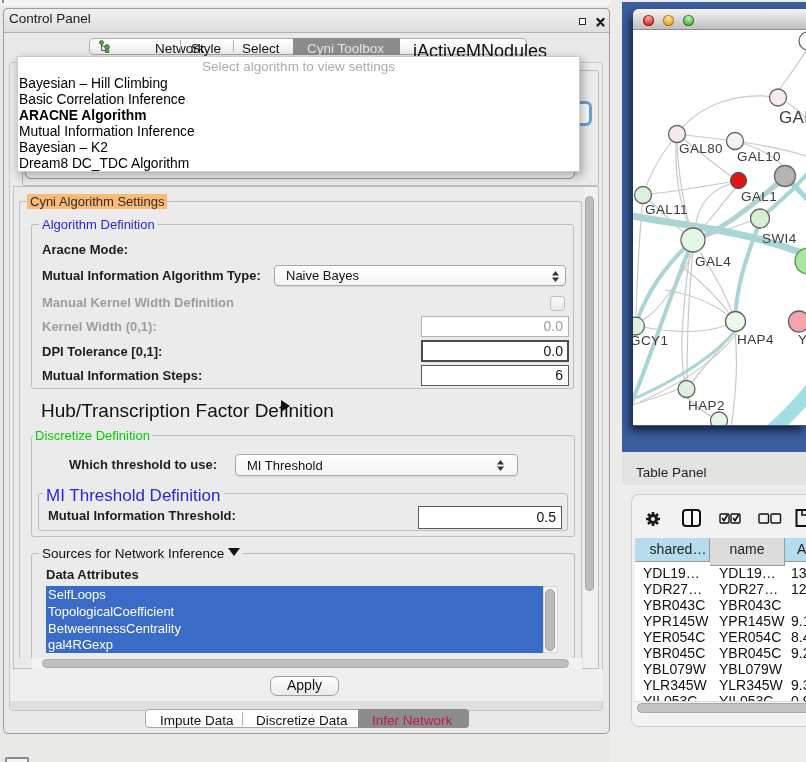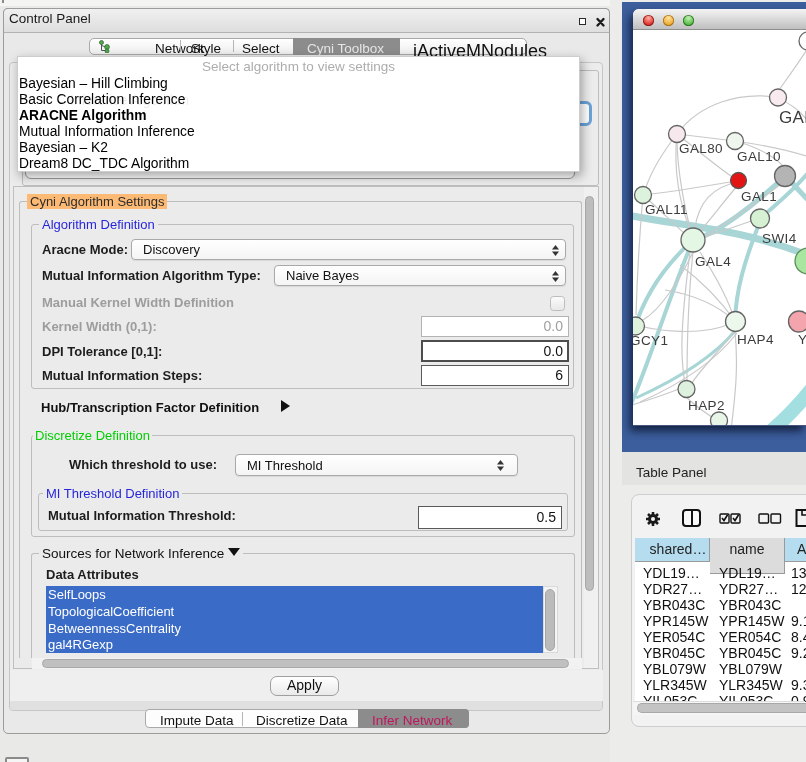--- a/index.html
+++ b/index.html
@@ -140,21 +140,21 @@
         <rect x="13" y="1" width="9.5" height="9" rx="1"></rect>
   </g>
 </svg>
 <svg class="abs" style="left:795px;top:508px;" width="11" height="20" viewBox="0 0 11 20">
   <path d="M1.5 2 H12 V18 H1.5 Z" fill="none" stroke="#111" stroke-width="2"></path>
   <path d="M7 2 V7 H12" fill="none" stroke="#111" stroke-width="1.6"></path>
 </svg>
 
 <div class="abs" style="left:635px;top:538px;width:171px;height:165px;background:#fff;overflow:hidden;">
   <div class="abs" style="left:0;top:0;width:75px;height:24px;background:#b5ddef;border-right:1px solid #9a9a9a;border-bottom:1px solid #9a9a9a;box-sizing:border-box;text-align:center;font-size:14px;color:#222;line-height:23px;padding-left:12px;">shared…</div>
-  <div class="abs" style="left:75px;top:0;width:75px;height:36px;background:#dcdcdc;border-right:1px solid #9a9a9a;border-bottom:1px solid #9a9a9a;box-sizing:border-box;text-align:center;font-size:14px;color:#222;line-height:23px;">name</div>
+  <div class="abs" style="left:75px;top:0;width:75px;height:28px;background:#dcdcdc;border-right:1px solid #9a9a9a;border-bottom:1px solid #9a9a9a;box-sizing:border-box;text-align:center;font-size:14px;color:#222;line-height:23px;">name</div>
   <div class="abs" style="left:150px;top:0;width:60px;height:24px;background:#b5ddef;border-bottom:1px solid #9a9a9a;box-sizing:border-box;font-size:14px;color:#222;line-height:23px;padding-left:12px;">A</div>
   <div class="abs" style="left:8px;top:27px;font-size:14px;color:#111;line-height:16px;">YDL19…<br>YDR27…<br>YBR043C<br>YPR145W<br>YER054C<br>YBR045C<br>YBL079W<br>YLR345W<br>YIL053C</div>
   <div class="abs" style="left:84px;top:27px;font-size:14px;color:#111;line-height:16px;">YDL19…<br>YDR27…<br>YBR043C<br>YPR145W<br>YER054C<br>YBR045C<br>YBL079W<br>YLR345W<br>YIL053C</div>
   <div class="abs" style="left:156px;top:27px;font-size:14px;color:#111;line-height:16px;">13…<br>12…<br>&nbsp;<br>9.1<br>8.4<br>9.2<br>&nbsp;<br>9.3<br>0.9</div>
 </div>
 
 <div class="abs" style="left:633px;top:701px;width:172px;height:13px;background:#f5f5f5;border-top:1px solid #ddd;"></div>
 <div class="abs" style="left:637px;top:703px;width:169px;height:10px;background:#c3c3c3;border:1px solid #a8a8a8;border-radius:5px 0 0 5px;border-right:none;box-sizing:border-box;"></div>
 
 <div class="abs" id="frame" style="left:3px;top:8px;width:607px;height:726px;background:#e9e9e9;border:1px solid #9c9c9c;border-radius:5px;box-sizing:border-box;"></div>
@@ -190,27 +190,20 @@
 
 <div class="abs" style="left:13px;top:186px;width:586px;height:483px;background:#ebebeb;border:1px solid #bfbfbf;box-sizing:border-box;"></div>
 
 <div class="abs" style="left:19px;top:201px;width:563px;height:457px;border:1px solid #bdbdbd;border-bottom:none;border-radius:3px 3px 0 0;box-sizing:border-box;"></div>
 <div class="abs" style="left:27px;top:194px;background:#fdba74;padding:0 3px;font-size:13px;color:#2d2d2d;">Cyni Algorithm Settings</div>
 
 <div class="abs" style="left:31px;top:224px;width:543px;height:165px;border:1px solid #bdbdbd;border-radius:3px;box-sizing:border-box;"></div>
 <div class="abs" style="left:39px;top:217px;background:#ebebeb;padding:0 3px;font-size:13px;color:#2626dd;">Algorithm Definition</div>
 
 <div class="lbl" style="left:42px;top:242px;">Aracne Mode:</div>
-<div class="combo" style="left:131px;top:239px;width:435px;height:21px;box-sizing:border-box;">
-      <span style="position:absolute;left:11px;top:2px;">Discovery</span>
- <svg class="ar" width="9" height="13" viewBox="0 0 9 13">
-        <path d="M4.5 1 L8 5.4 H1 Z" fill="#333"></path>
-        <path d="M4.5 12 L1 7.6 H8 Z" fill="#333"></path>
-      </svg>
-    </div>
 
 <div class="lbl" style="left:42px;top:268px;">Mutual Information Algorithm Type:</div>
 <div class="combo" style="left:274px;top:265px;width:292px;height:21px;box-sizing:border-box;">
       <span style="position:absolute;left:11px;top:2px;">Naive Bayes</span>
  <svg class="ar" width="9" height="13" viewBox="0 0 9 13">
         <path d="M4.5 1 L8 5.4 H1 Z" fill="#333"></path>
         <path d="M4.5 12 L1 7.6 H8 Z" fill="#333"></path>
       </svg>
     </div>
 
@@ -219,37 +212,37 @@
 
 <div class="lbl dis" style="left:42px;top:319px;">Kernel Width (0,1):</div>
 <div class="tfield" style="left:421px;top:316px;width:148px;height:21px;border:1px solid #b3b3b3;box-sizing:border-box;color:#a0a0a0;line-height:19px;padding-right:5px;">0.0</div>
 
 <div class="lbl" style="left:42px;top:344px;">DPI Tolerance [0,1]:</div>
 <div class="tfield" style="left:421px;top:340px;width:148px;height:22px;border:2px solid #4d4d4d;box-sizing:border-box;line-height:18px;padding-right:4px;">0.0</div>
 
 <div class="lbl" style="left:42px;top:368px;">Mutual Information Steps:</div>
 <div class="tfield" style="left:421px;top:365px;width:148px;height:21px;border:1px solid #5a5a5a;box-sizing:border-box;line-height:19px;padding-right:5px;">6</div>
 
-<div class="abs" style="left:41px;top:400px;font-size:13px;font-weight:bold;color:#111;text-align:center;">Hub/Transcription Factor Definition</div>
+<div class="abs" style="left:41px;top:400px;font-size:19px;font-weight:normal;color:#111;text-align:center;">Hub/Transcription Factor Definition</div>
 <div class="abs" style="left:281px;top:400px;width:0;height:0;border-left:9px solid #111;border-top:6.5px solid transparent;border-bottom:6.5px solid transparent;"></div>
 
 <div class="abs" style="left:31px;top:435px;width:544px;height:102px;border:1px solid #bdbdbd;border-radius:3px;box-sizing:border-box;"></div>
 <div class="abs" style="left:33px;top:428px;background:#ebebeb;padding:0 2px;font-size:13px;color:#03ce03;">Discretize Definition</div>
 
 <div class="lbl" style="left:69px;top:457px;">Which threshold to use:</div>
 <div class="combo" style="left:235px;top:454px;width:283px;height:22px;box-sizing:border-box;">
       <span style="position:absolute;left:11px;top:3px;">MI Threshold</span>
  <svg class="ar" style="right:12px;" width="9" height="13" viewBox="0 0 9 13">
         <path d="M4.5 1 L8 5.4 H1 Z" fill="#333"></path>
         <path d="M4.5 12 L1 7.6 H8 Z" fill="#333"></path>
       </svg>
     </div>
 
 <div class="abs" style="left:38px;top:493px;width:530px;height:38px;border:1px solid #bdbdbd;border-radius:3px;box-sizing:border-box;"></div>
-<div class="abs" style="left:43px;top:486px;background:#ebebeb;padding:0 3px;font-size:13px;color:#2626dd;">MI Threshold Definition</div>
+<div class="abs" style="left:43px;top:486px;background:#ebebeb;padding:0 3px;font-size:17px;color:#2626dd;">MI Threshold Definition</div>
 <div class="lbl" style="left:48px;top:508px;">Mutual Information Threshold:</div>
 <div class="tfield" style="left:418px;top:506px;width:144px;height:23px;border:1px solid #5a5a5a;box-sizing:border-box;line-height:21px;padding-right:5px;">0.5</div>
 
 <div class="abs" style="left:31px;top:553px;width:544px;height:105px;border:1px solid #bdbdbd;border-top:1px solid #bdbdbd;border-bottom:none;border-radius:3px 3px 0 0;box-sizing:border-box;"></div>
 <div class="abs" style="left:39px;top:546px;background:#ebebeb;padding:0 3px;font-size:13.5px;color:#111;">Sources for Network Inference <span style="display:inline-block;width:0;height:0;border-top:8px solid #111;border-left:6px solid transparent;border-right:6px solid transparent;vertical-align:2px;"></span></div>
 <div class="lbl" style="left:46px;top:567px;">Data Attributes</div>
 
 <div class="abs" style="left:46px;top:586px;width:497px;height:67px;background:#3a6bc6;overflow:hidden;">
   <div style="font-size:13px;color:#fff;line-height:16.8px;padding:1px 16px 0 2px;">SelfLoops<br>TopologicalCoefficient<br>BetweennessCentrality<br>gal4RGexp</div>
 </div>

